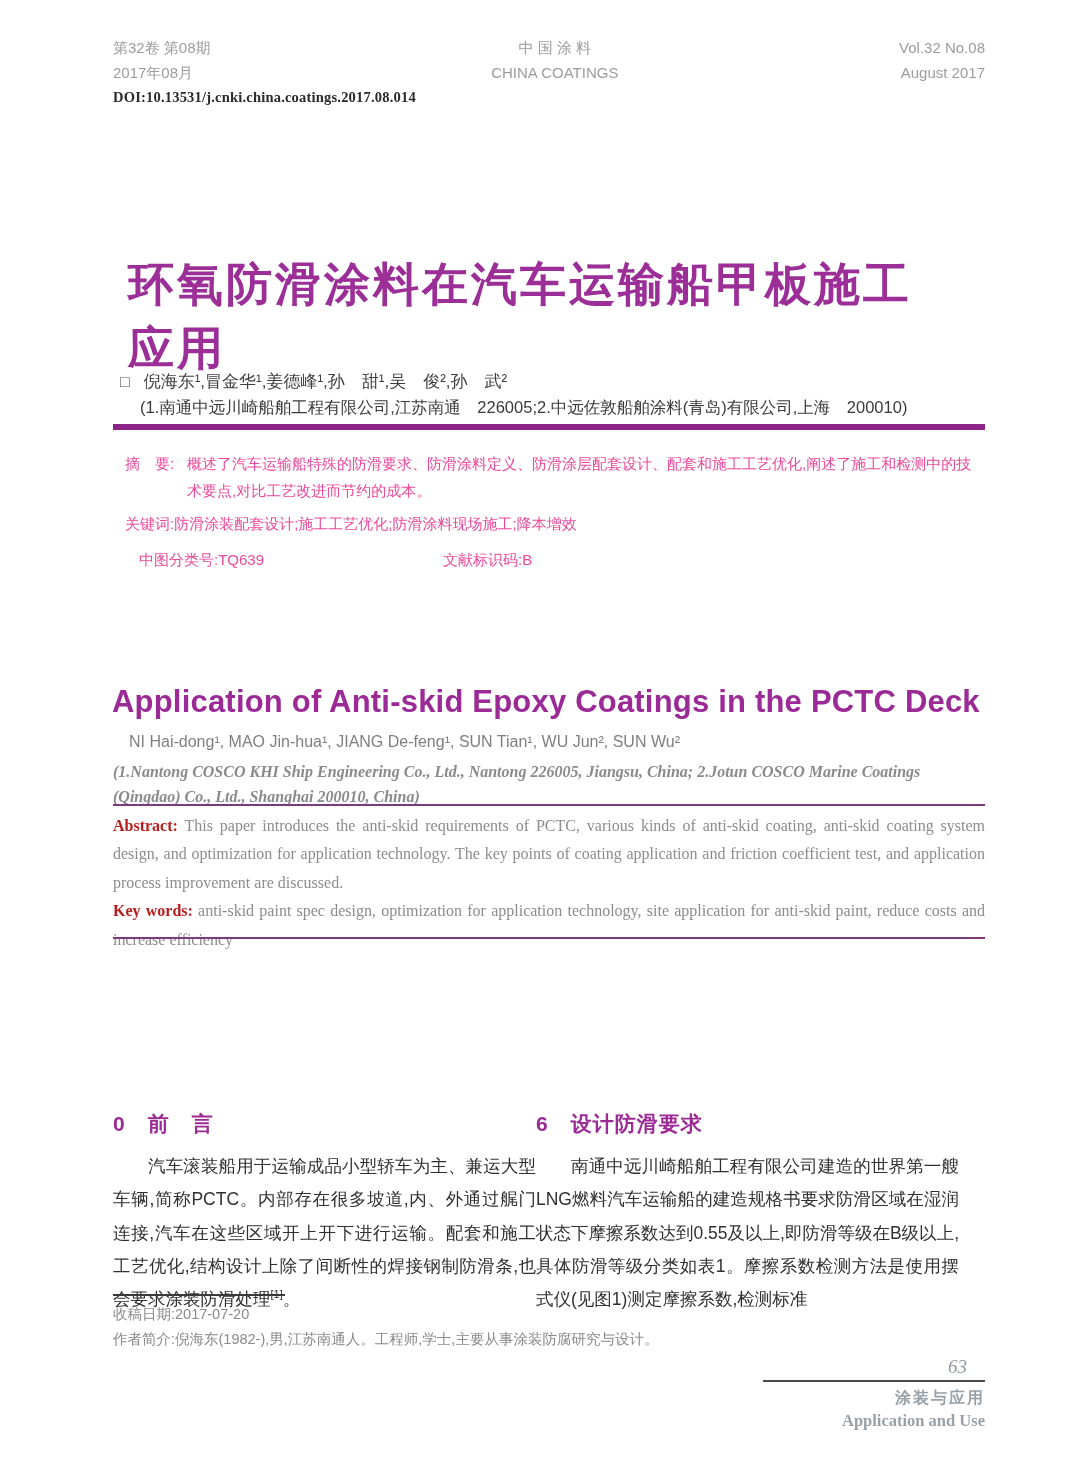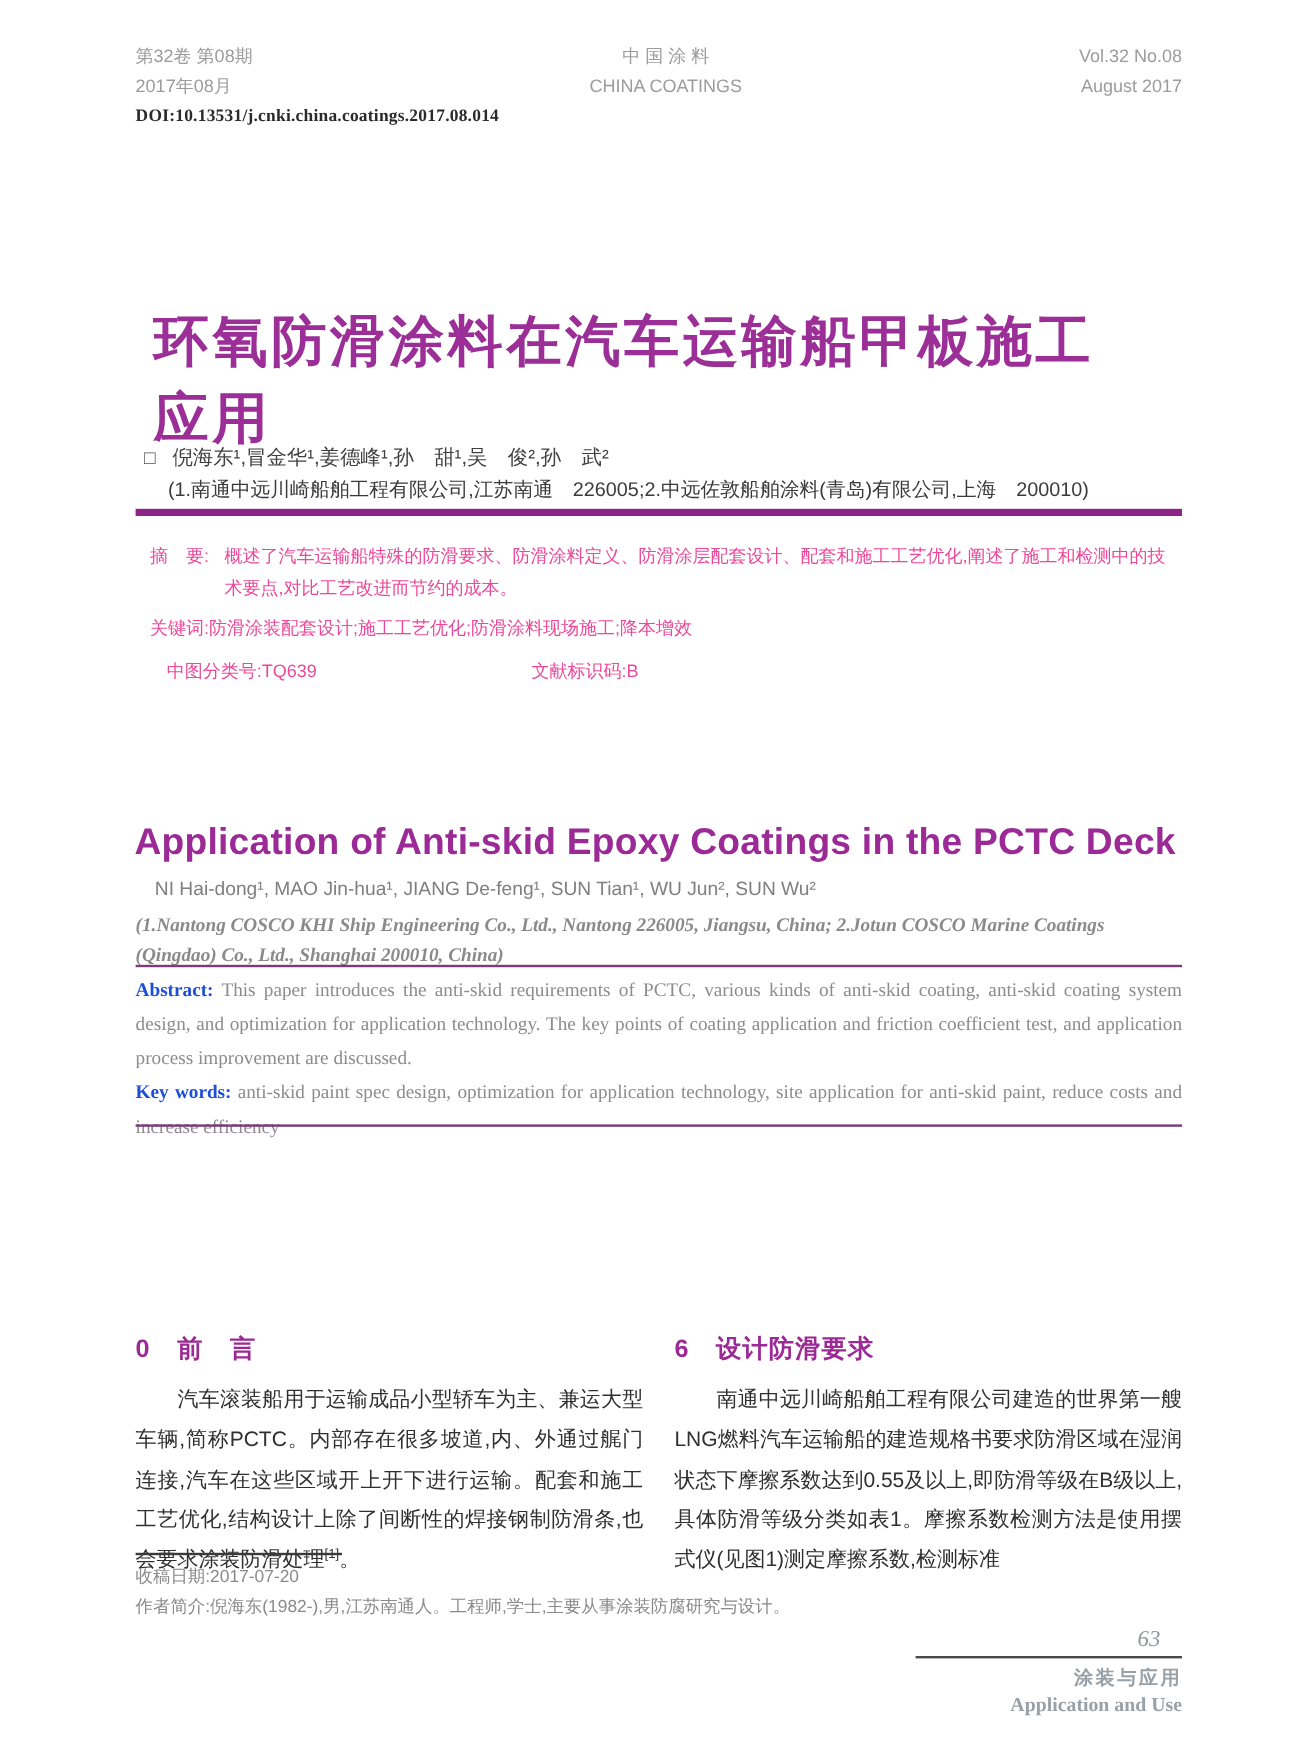--- a/index.html
+++ b/index.html
@@ -35,24 +35,24 @@
   .en-title{position:absolute;left:112px;top:684px;margin:0;font-size:31px;font-weight:800;
             color:#9b2a96;letter-spacing:.2px;}
   .en-authors{position:absolute;left:113px;top:733px;font-size:16px;color:#7f7f7f;margin-left:16px;}
   .en-affil{position:absolute;left:113px;top:760px;width:872px;font-family:"Liberation Serif",serif;
             font-style:italic;color:#8a8a8a;font-size:16px;line-height:1.55;font-weight:bold;}
   .rule-thin{position:absolute;left:113px;width:872px;height:0;border-top:2px solid #7c3a78;}
   .r1{top:804px;} .r2{top:937px;}
   .en-abstract{position:absolute;left:113px;top:812px;width:872px;font-family:"Liberation Serif",serif;
                color:#8c8c8c;font-size:16px;line-height:1.78;text-align:justify;}
   .en-abstract p{margin:0;}
-  .en-abstract b{color:#1d4ed8;font-family:Liberation Serif, serif;}
+  .en-abstract b{color:#b91c1c;font-family:Liberation Serif, serif;}
 
   
-  .columns{position:absolute;left:113px;top:1110px;width:872px;display:flex;gap:26px;}
+  .columns{position:absolute;left:113px;top:1110px;width:872px;display:flex;}
   .col{width:423px;}
   .col h2{margin:0 0 12px 0;font-size:21px;font-weight:bold;color:#9b2a94;letter-spacing:1px;}
   .col p{margin:0;font-size:17.5px;line-height:1.9;color:#303030;text-align:justify;text-indent:2em;}
   .col sup{font-size:11px;}
 
   
   .footnotes{position:absolute;left:113px;top:1294px;width:872px;font-size:14.5px;
              color:#8a8a8a;line-height:1.72;}
   .fn-divider{width:172px;border-top:2px solid #3a3a3a;margin-bottom:6px;}
 

